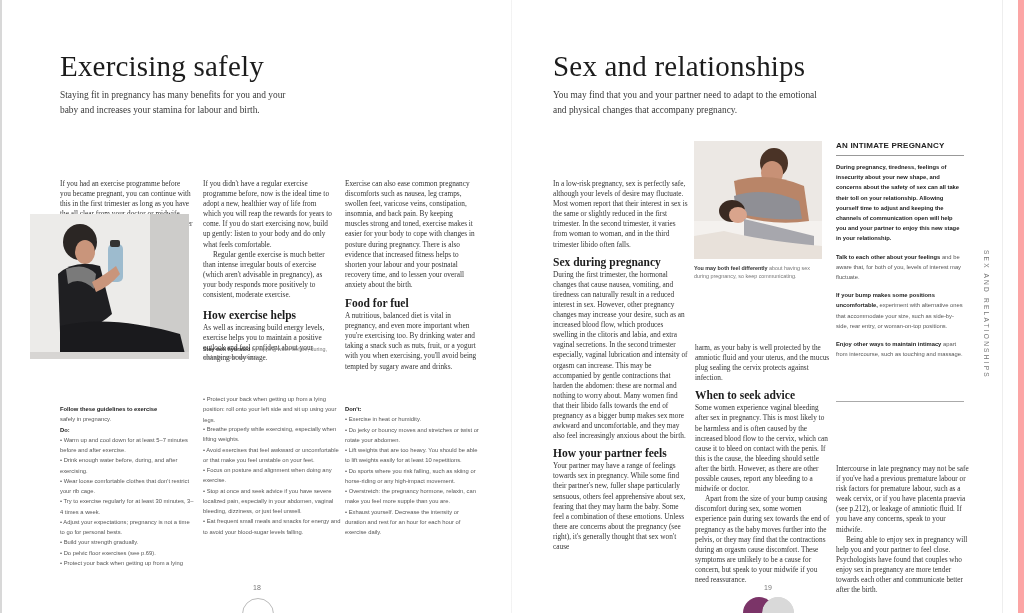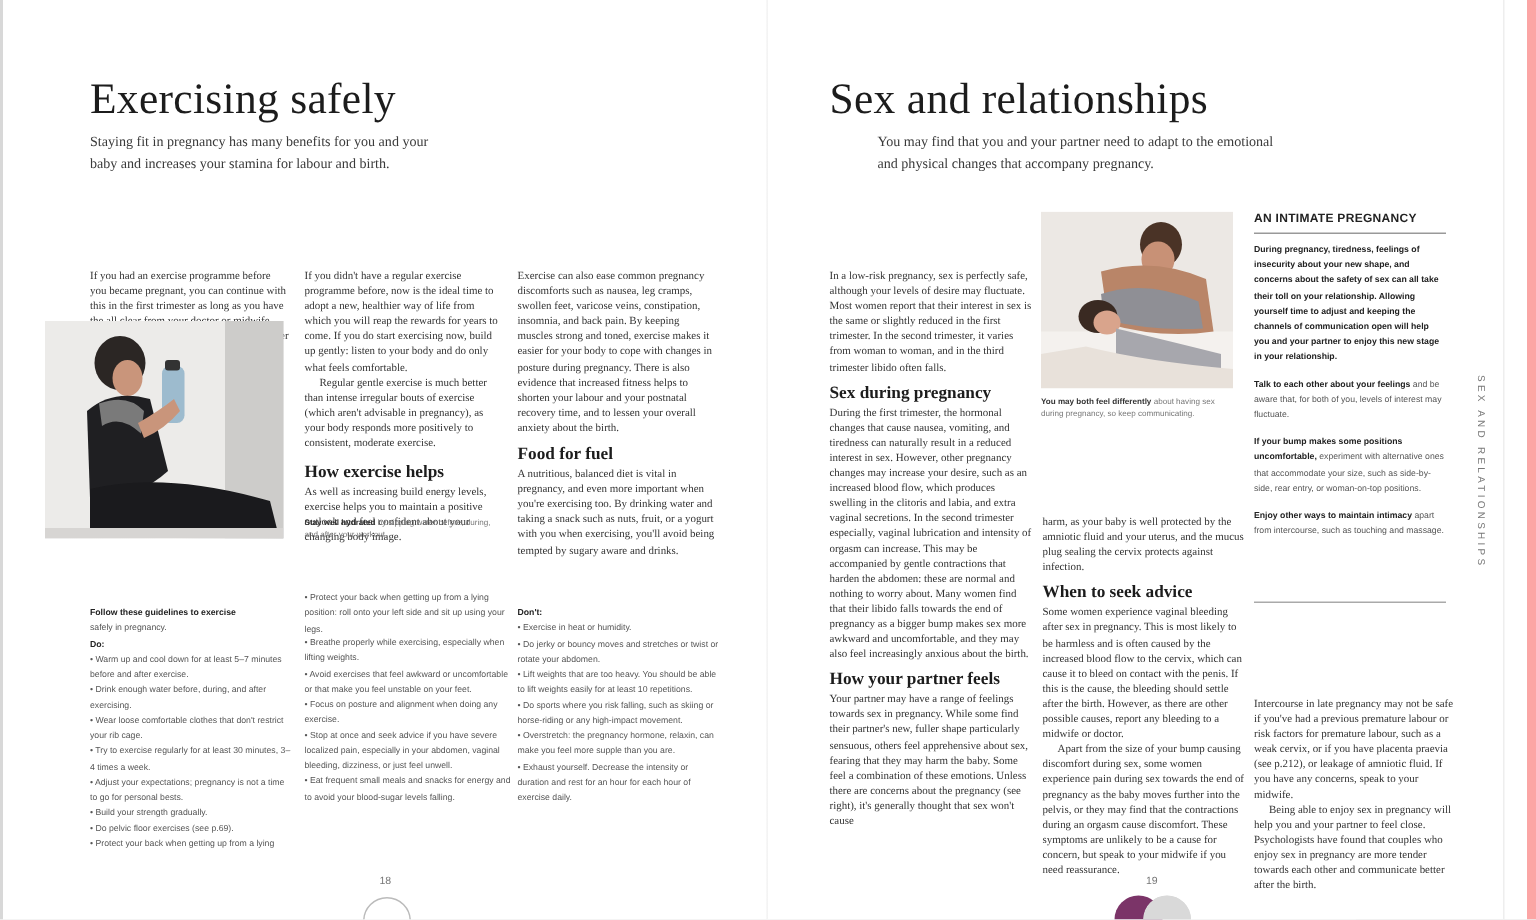--- a/index.html
+++ b/index.html
@@ -110,21 +110,21 @@
     </div>
 
     <div class="pagenum" style="left:251px; top:584px;">18</div>
     <div class="tab-circle" style="left:240px; top:598px; width:32px; height:32px; border:1px solid #bbb; background:#fff;"></div>
   </div>
 
   <div class="gutter"></div>
 
   <div class="page page-right">
     <h1 class="title" style="left:41px; top:50px;">Sex and relationships</h1>
-    <div class="intro" style="left:41px; top:88px; width:265px;margin-left:32px;">You may find that you and your partner need to adapt to the emotional and physical changes that accompany pregnancy.</div>
+    <div class="intro" style="left:41px; top:88px; width:265px;">You may find that you and your partner need to adapt to the emotional and physical changes that accompany pregnancy.</div>
 
     <div class="body" style="left:41px; top:139px; width:136px;">
       <p>In a low-risk pregnancy, sex is perfectly safe, although your levels of desire may fluctuate. Most women report that their interest in sex is the same or slightly reduced in the first trimester. In the second trimester, it varies from woman to woman, and in the third trimester libido often falls.</p>
       <div class="h2">Sex during pregnancy</div>
       <p>During the first trimester, the hormonal changes that cause nausea, vomiting, and tiredness can naturally result in a reduced interest in sex. However, other pregnancy changes may increase your desire, such as an increased blood flow, which produces swelling in the clitoris and labia, and extra vaginal secretions. In the second trimester especially, vaginal lubrication and intensity of orgasm can increase. This may be accompanied by gentle contractions that harden the abdomen: these are normal and nothing to worry about. Many women find that their libido falls towards the end of pregnancy as a bigger bump makes sex more awkward and uncomfortable, and they may also feel increasingly anxious about the birth.</p>
       <div class="h2">How your partner feels</div>
       <p>Your partner may have a range of feelings towards sex in pregnancy. While some find their partner's new, fuller shape particularly sensuous, others feel apprehensive about sex, fearing that they may harm the baby. Some feel a combination of these emotions. Unless there are concerns about the pregnancy (see right), it's generally thought that sex won't cause</p>
     </div>
 
     <div class="photo" style="left:182px; top:141px; width:128px; height:118px;">

